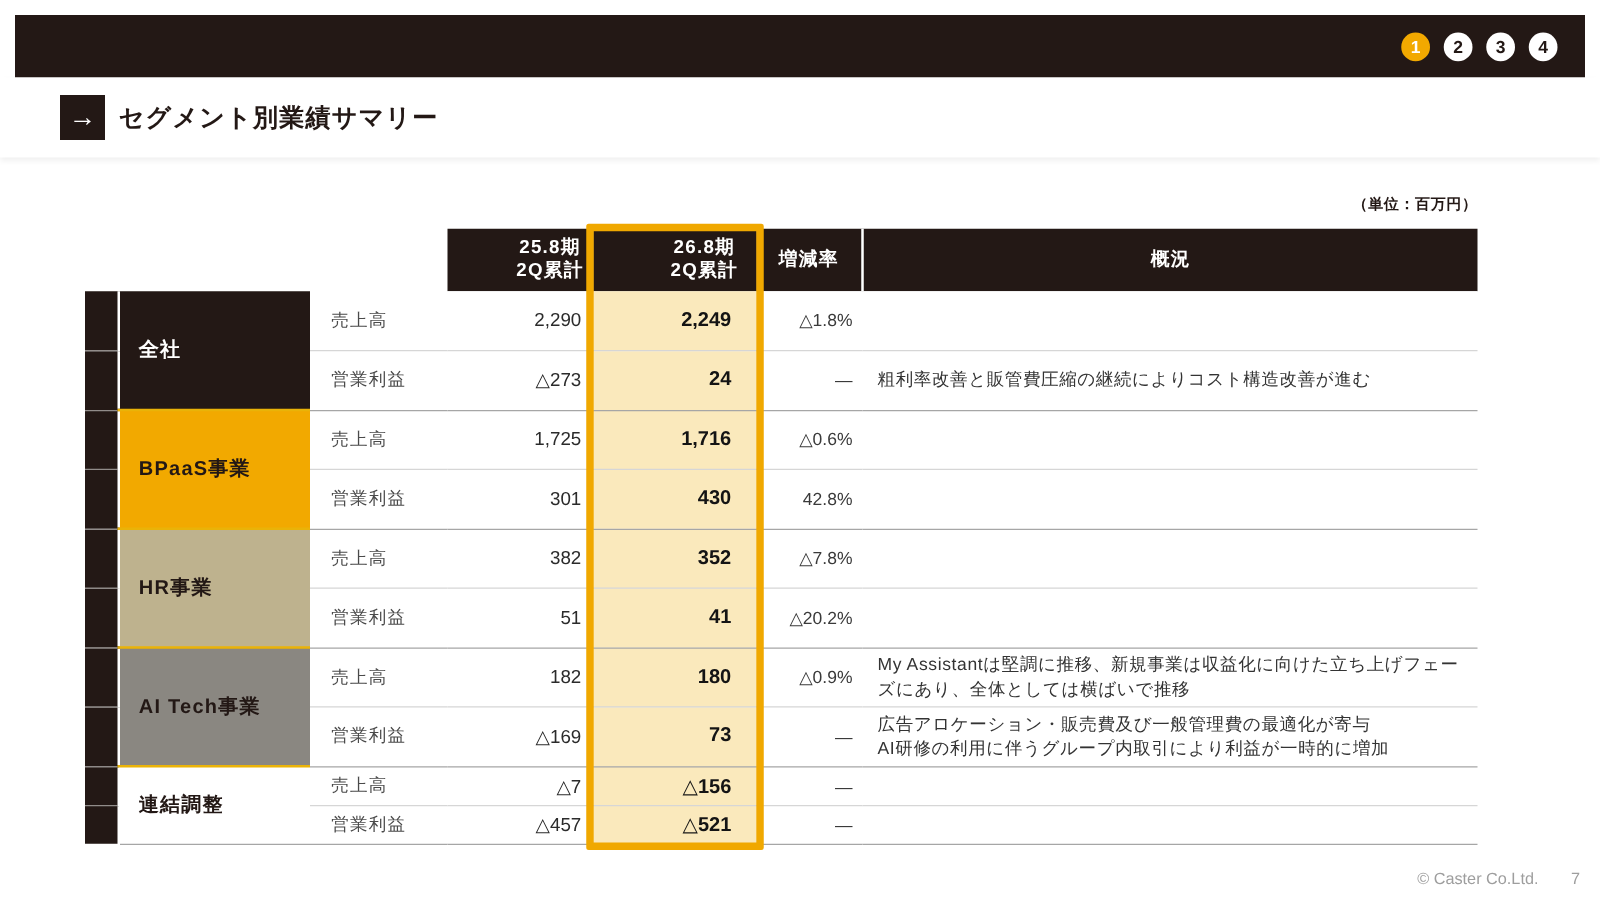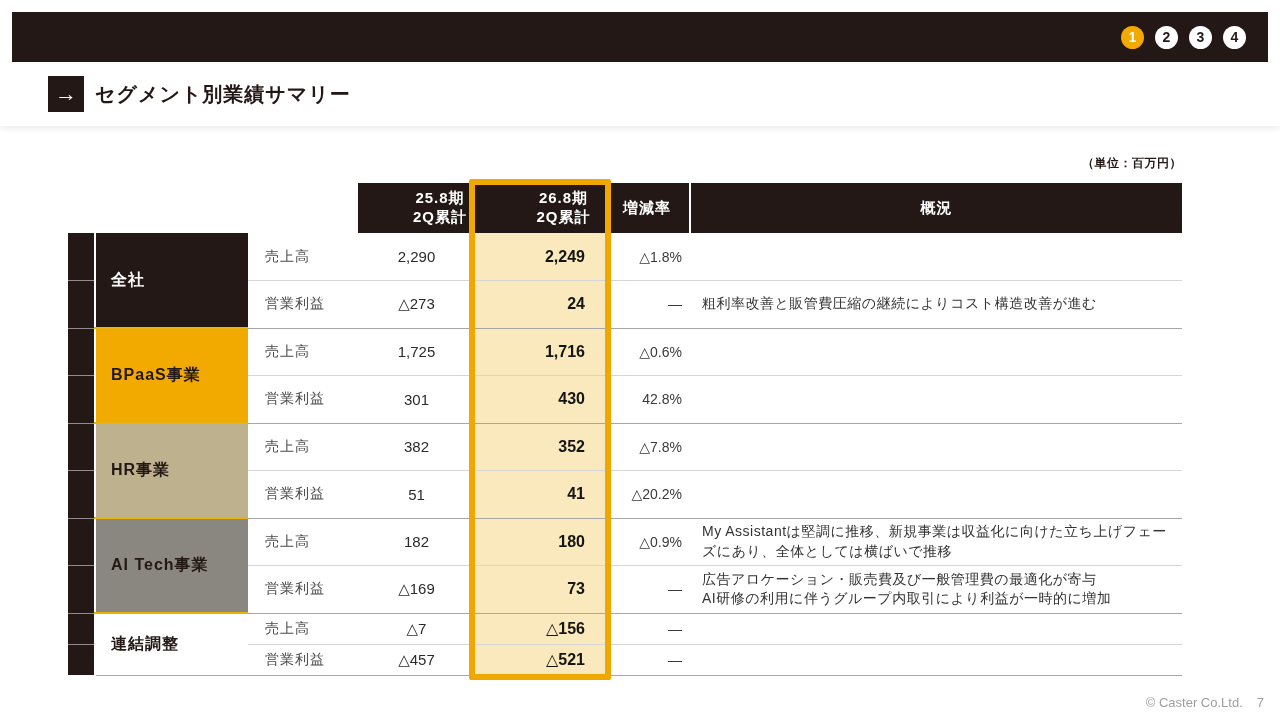--- a/index.html
+++ b/index.html
@@ -85,21 +85,21 @@
     font-size:16px; font-weight:bold; text-align:left; padding-left:15px;
     letter-spacing:1px; border-bottom:2px solid #eab308;
   }
   td.seg.last { border-bottom:1px solid #a6a6a6; }
 
   td.metric {
     font-size:14px; color:#4a4a4a; text-align:left; padding-left:17px;
     background:#ffffff; letter-spacing:1px;
   }
   td.prev {
-    font-size:15px; color:#2b2b2b; text-align:center; 
+    font-size:15px; color:#2b2b2b; text-align:right; padding-right:10px;
     background:#ffffff;
   }
   td.curr {
     font-size:16px; font-weight:bold; color:#141414; text-align:right;
     padding-right:20px; background:#FAE9BC;
   }
   td.rate {
     font-size:14px; color:#3a3a3a; text-align:right; padding-right:8px;
     background:#ffffff;
   }
@@ -114,21 +114,21 @@
 
   
   .col-frame {
     position:absolute; left:401px; top:-4px; width:142px; height:501px;
     border:6px solid #F0A800; border-radius:2px; pointer-events:none;
   }
 
   
   .footer {
     position:absolute; right:16px; bottom:10px;
-    display:flex; align-items:baseline; gap:14px;
+    display:flex; align-items:baseline; gap:26px;
     font-size:13px; color:#9e9e9e;
   }
 </style>
 </head>
 <body>
 
 <div class="top-bar">
   <div class="pager">
     <div class="pager-dot" style="background-color: rgb(242, 169, 0); color: rgb(255, 255, 255);">1</div>
     <div class="pager-dot" style="background-color: rgb(255, 255, 255); color: rgb(35, 24, 21);">2</div>

